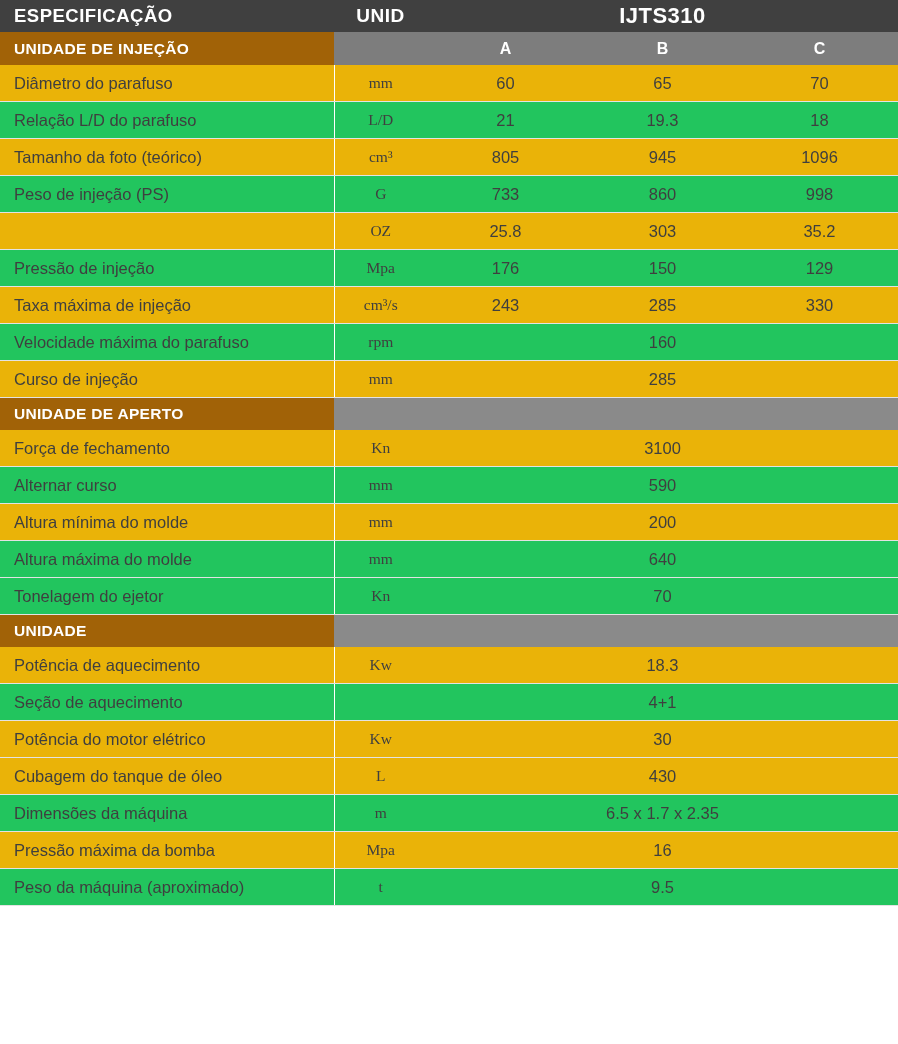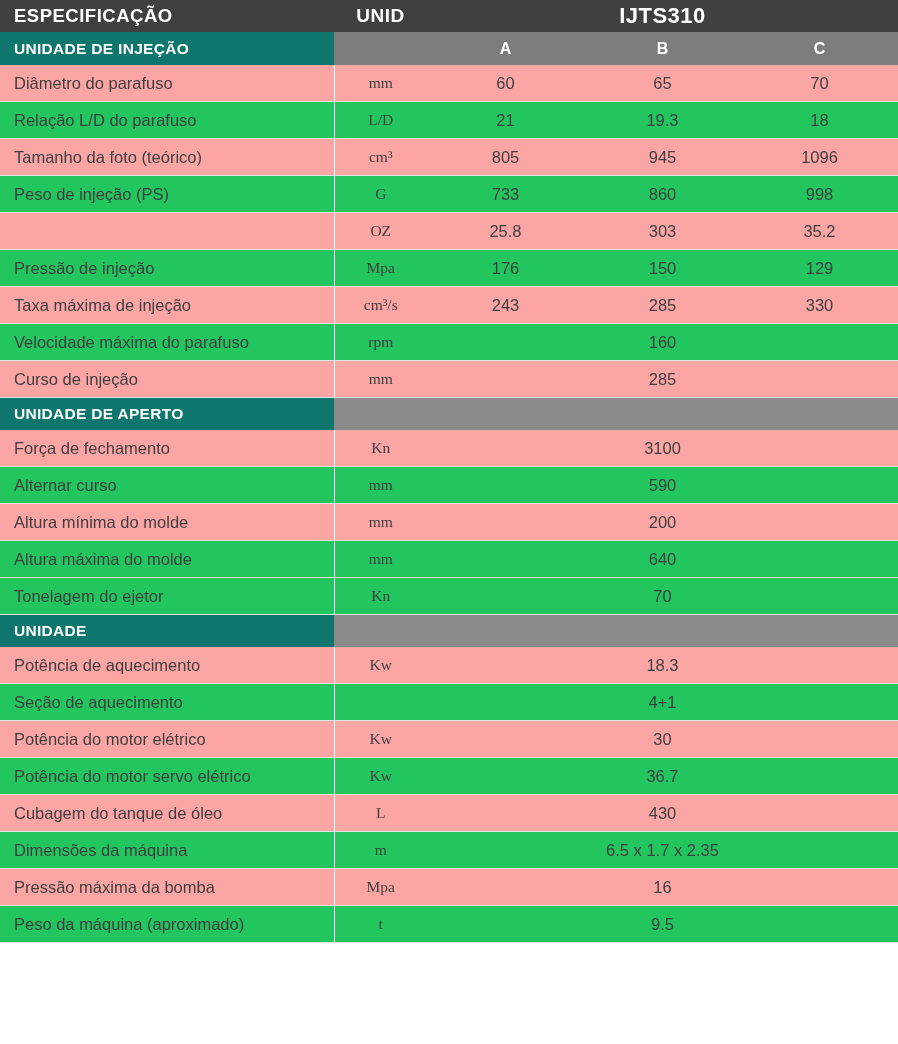--- a/index.html
+++ b/index.html
@@ -65,36 +65,36 @@
     text-align: center;
     height: 33px;
   }
   .sub-grey-empty {
     background: #7d7d7d;
     height: 33px;
   }
 
   
   .section-bar-label {
-    background: #0f766e;
+    background: #a16207;
     color: #ffffff;
     font-weight: bold;
     font-size: 15.5px;
     text-align: left;
     padding-left: 14px !important;
     height: 32px;
     letter-spacing: 0.3px;
   }
   .section-bar-fill {
     background: #8a8a8a;
     height: 32px;
   }
 
   
-  tr.row-white td { background: #fca5a5; }
+  tr.row-white td { background: #eab308; }
   tr.row-grey  td { background: #22c55e; }
 
   td.lbl {
     text-align: left;
     padding-left: 14px !important;
     font-size: 16.5px;
     color: #3f3f3f;
     height: 36px;
     border-bottom: 1px solid #e3e3e3;
   }
@@ -243,25 +243,20 @@
       <tr class="row-grey">
         <td class="lbl">Seção de aquecimento</td>
         <td class="unit"></td>
         <td class="val" colspan="3">4+1</td>
       </tr>
       <tr class="row-white">
         <td class="lbl">Potência do motor elétrico</td>
         <td class="unit">Kw</td>
         <td class="val" colspan="3">30</td>
       </tr>
-      <tr class="row-grey">
-        <td class="lbl">Potência do motor servo elétrico</td>
-        <td class="unit">Kw</td>
-        <td class="val" colspan="3">36.7</td>
-      </tr>
       <tr class="row-white">
         <td class="lbl">Cubagem do tanque de óleo</td>
         <td class="unit">L</td>
         <td class="val" colspan="3">430</td>
       </tr>
       <tr class="row-grey">
         <td class="lbl">Dimensões da máquina</td>
         <td class="unit">m</td>
         <td class="val" colspan="3">6.5 x 1.7 x 2.35</td>
       </tr>

